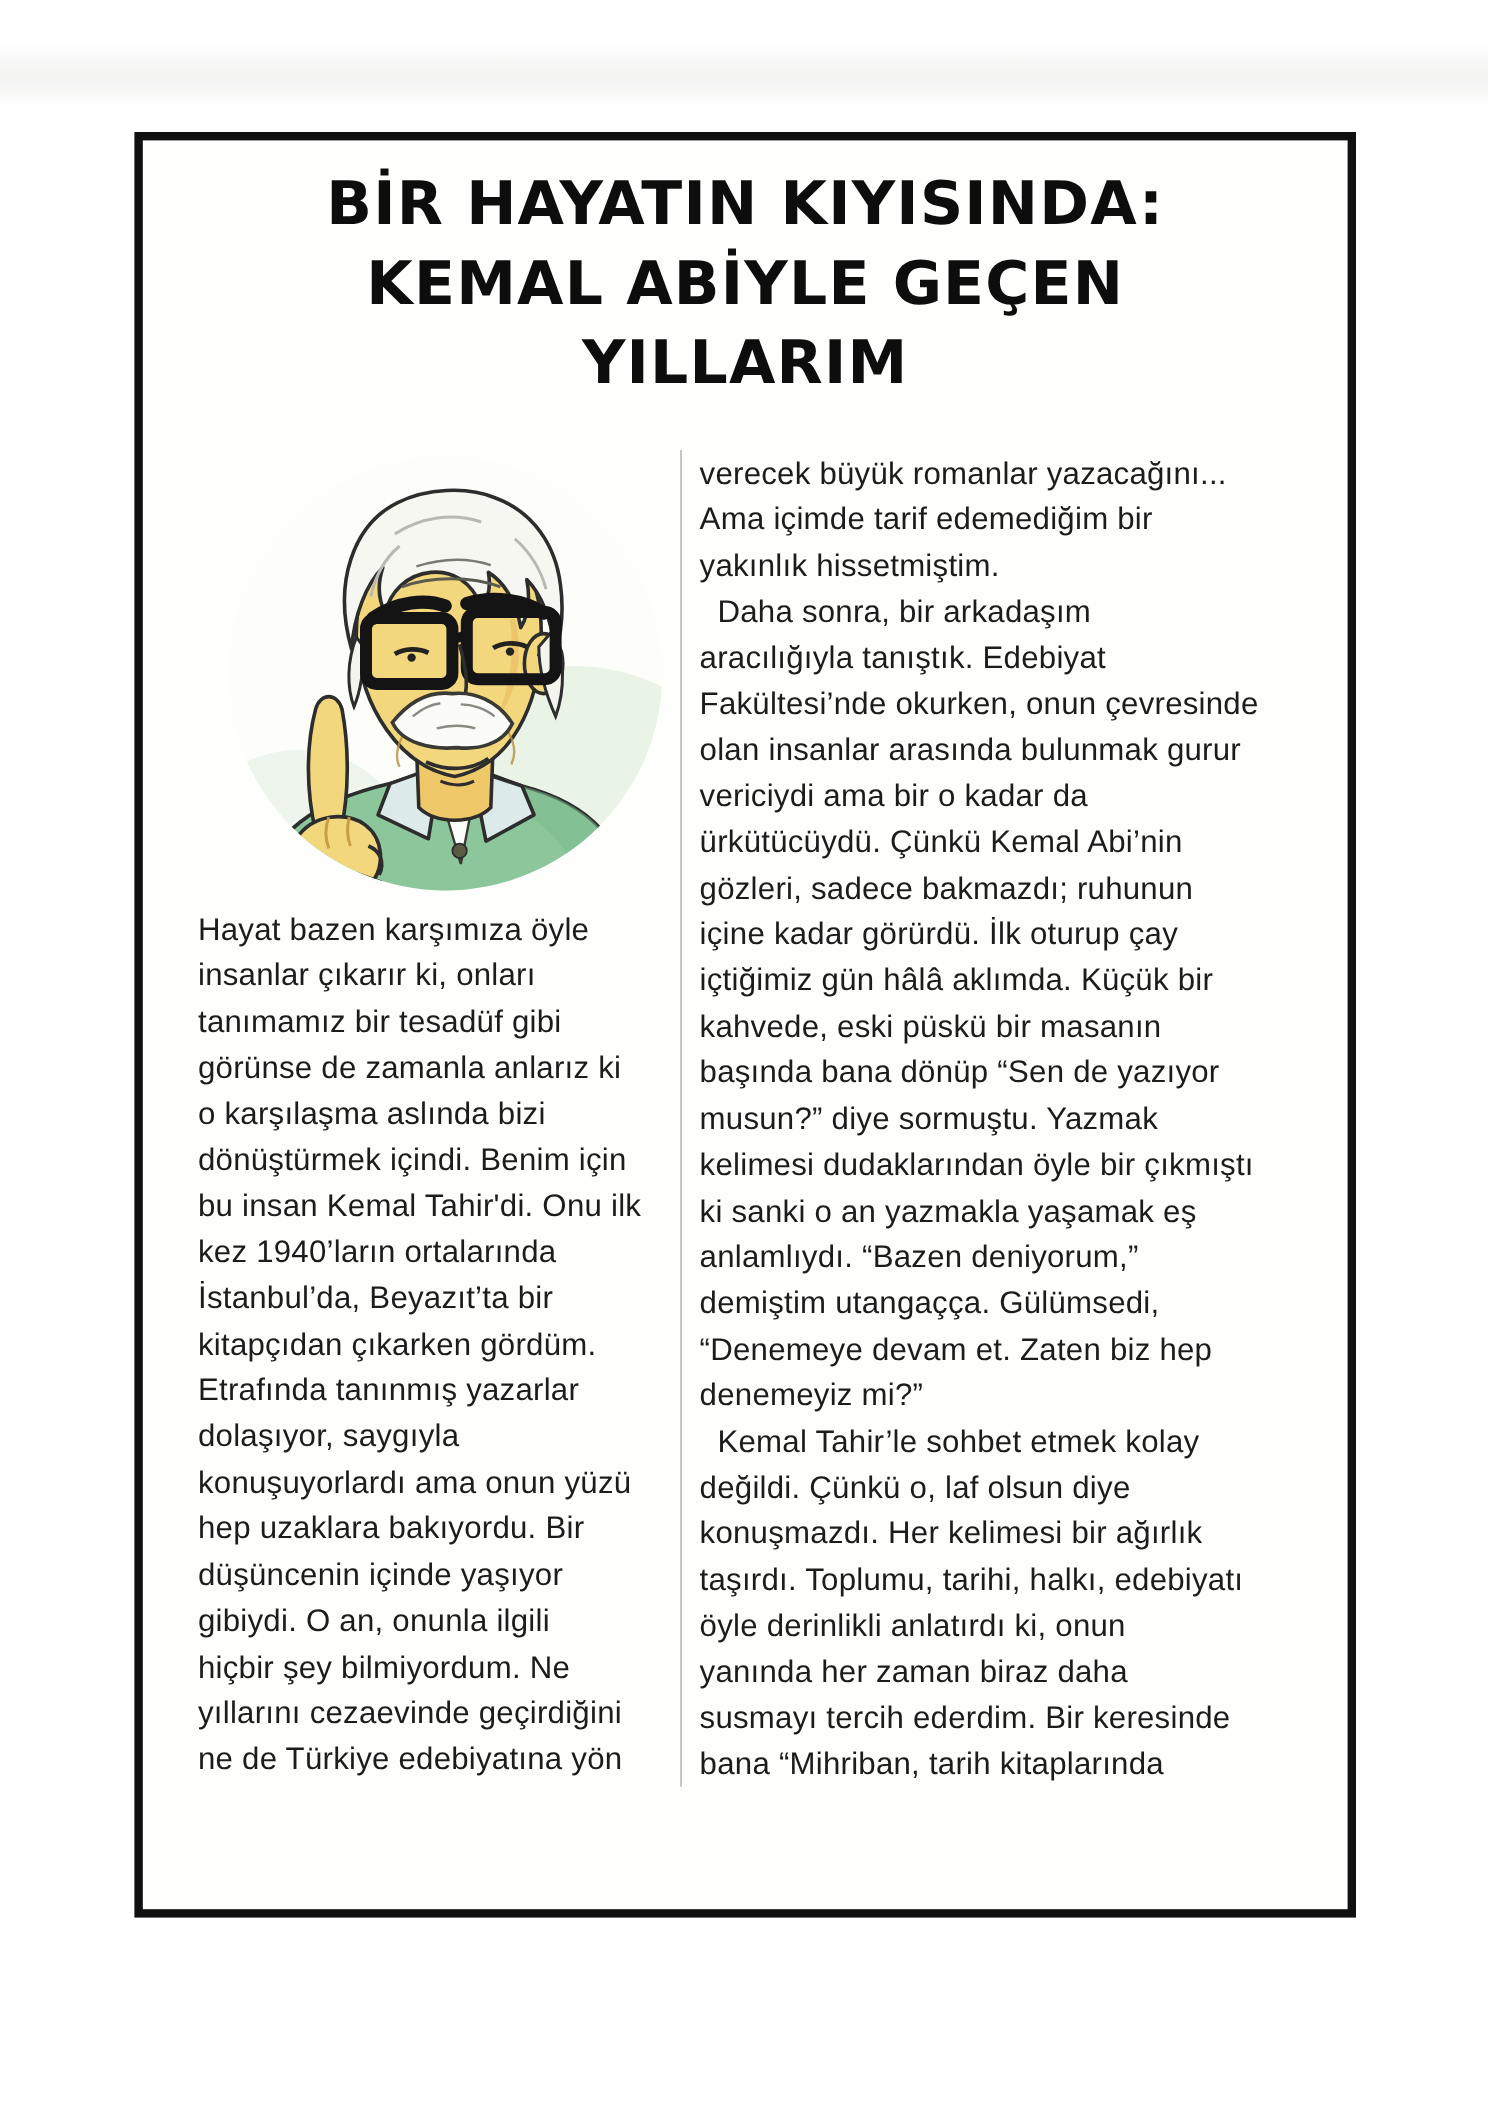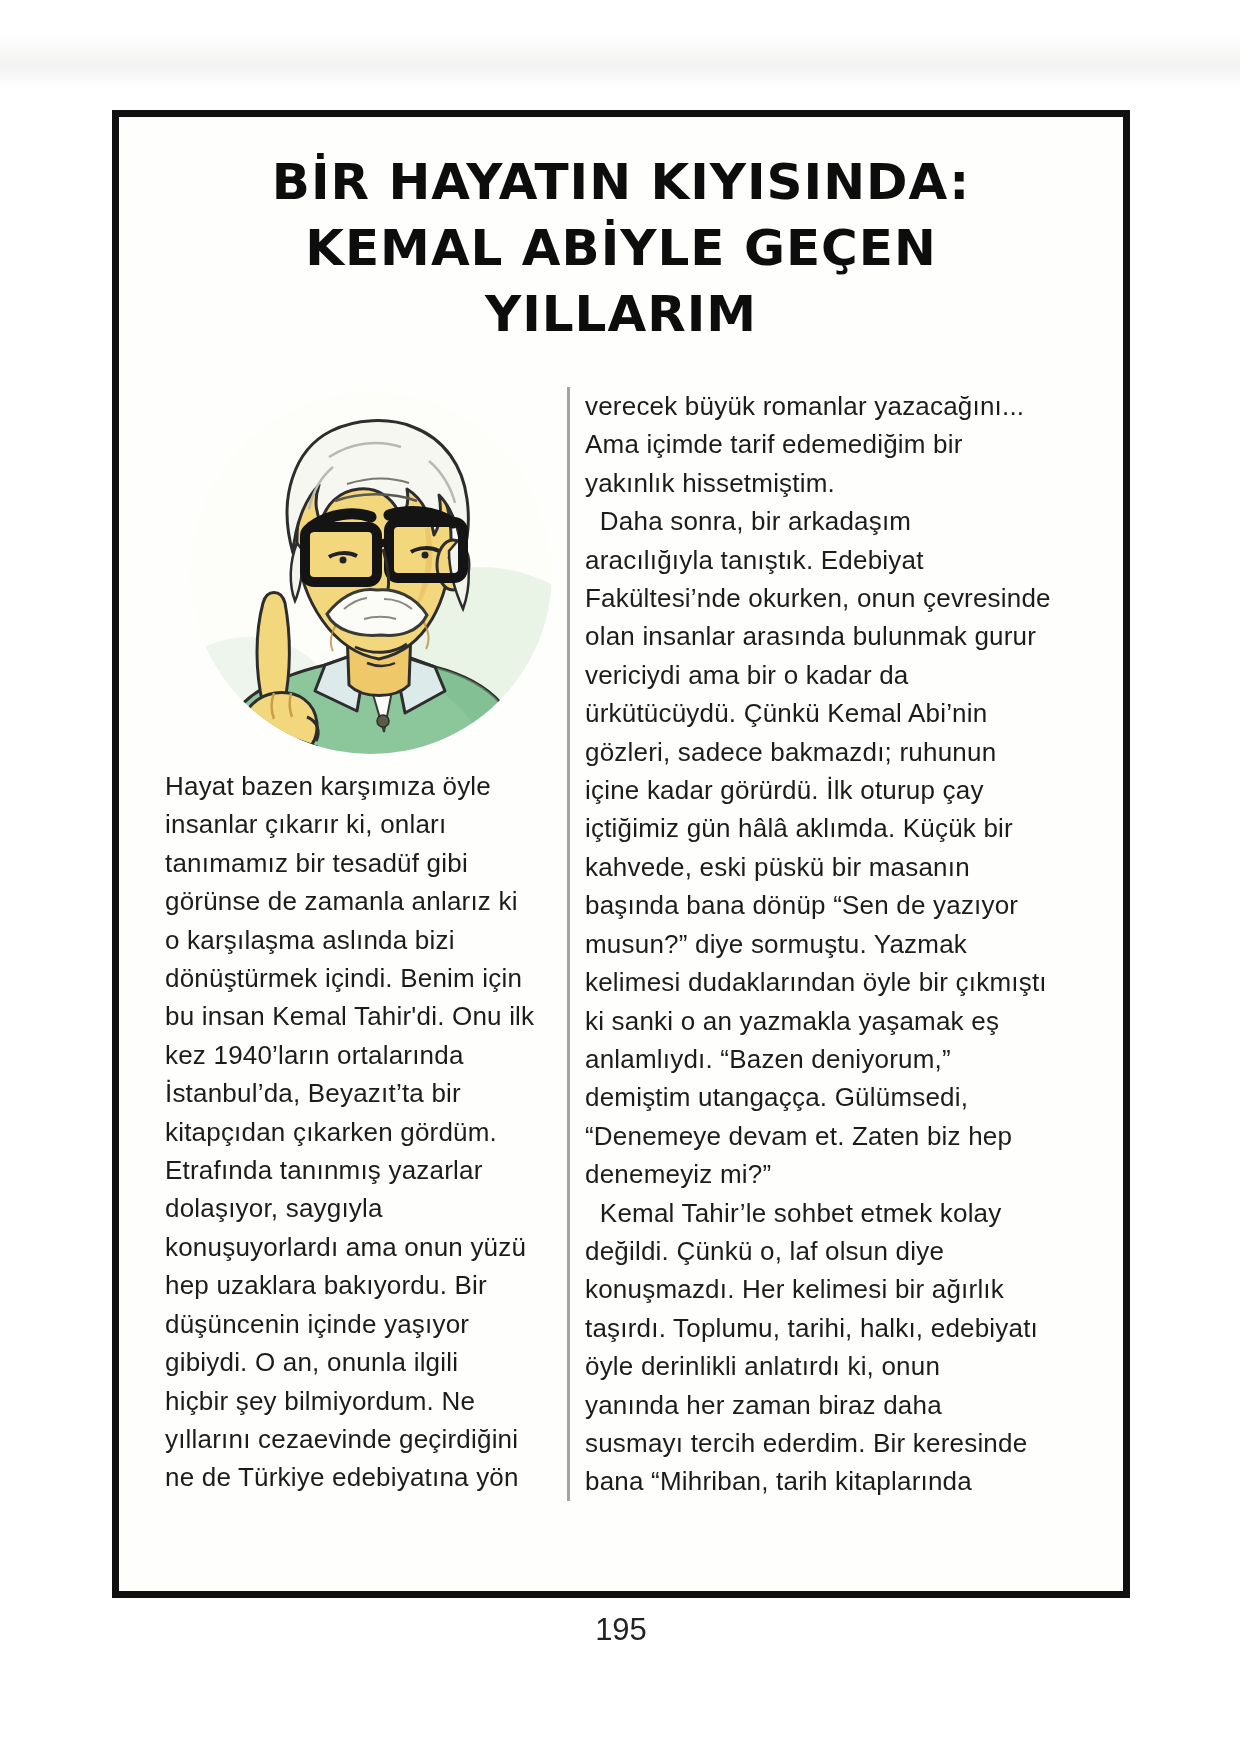--- a/index.html
+++ b/index.html
@@ -24,21 +24,21 @@
   }
   .frame {
     position: absolute;
     left: 112px; top: 110px;
     width: 1018px; height: 1488px;
     border: 7px solid #101010;
     box-sizing: border-box;
     background: #fefefd;
   }
   .title {
-    margin-top: 32px;
+    margin-top: 20px;
     text-align: center;
     font-family: "DejaVu Sans", sans-serif;
     font-weight: bold;
     font-size: 50px;
     line-height: 66px;
     letter-spacing: 1px;
     color: #0d0d0d;
     white-space: pre-wrap;
   }
   .columns {
@@ -62,21 +62,21 @@
     letter-spacing: .2px;
     color: #1c1c1c;
     white-space: pre-wrap;
   }
   .col-left .body-text {
     margin-top: 8px;
   }
   .col-right {
     flex: 1;
     margin-left: 6px;
-    border-left: 3px solid #a3a3a3;
+    border-left: 1px solid #a3a3a3;
     padding-left: 15px;
     padding-right: 12px;
   }
   .page-number {
     position: absolute;
     left: 112px;
     width: 1018px;
     top: 1612px;
     text-align: center;
     font-size: 31px;
@@ -231,15 +231,14 @@
 taşırdı. Toplumu, tarihi, halkı, edebiyatı
 öyle derinlikli anlatırdı ki, onun
 yanında her zaman biraz daha
 susmayı tercih ederdim. Bir keresinde
 bana “Mihriban, tarih kitaplarında</div>
       </div>
 
     </div>
   </div>
 
-  <div class="page-number">195</div>
 
 </div>
 
 </body></html>

